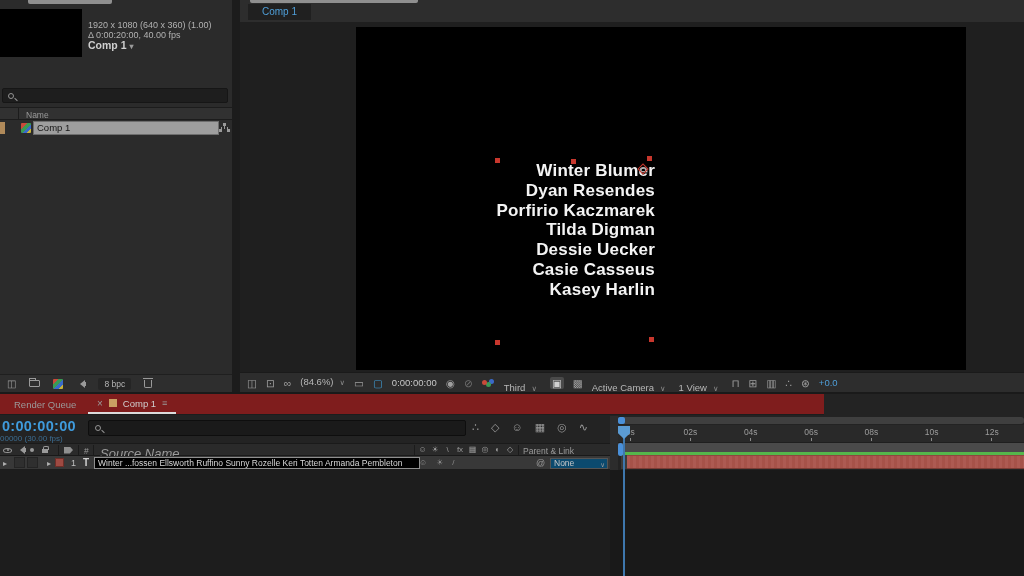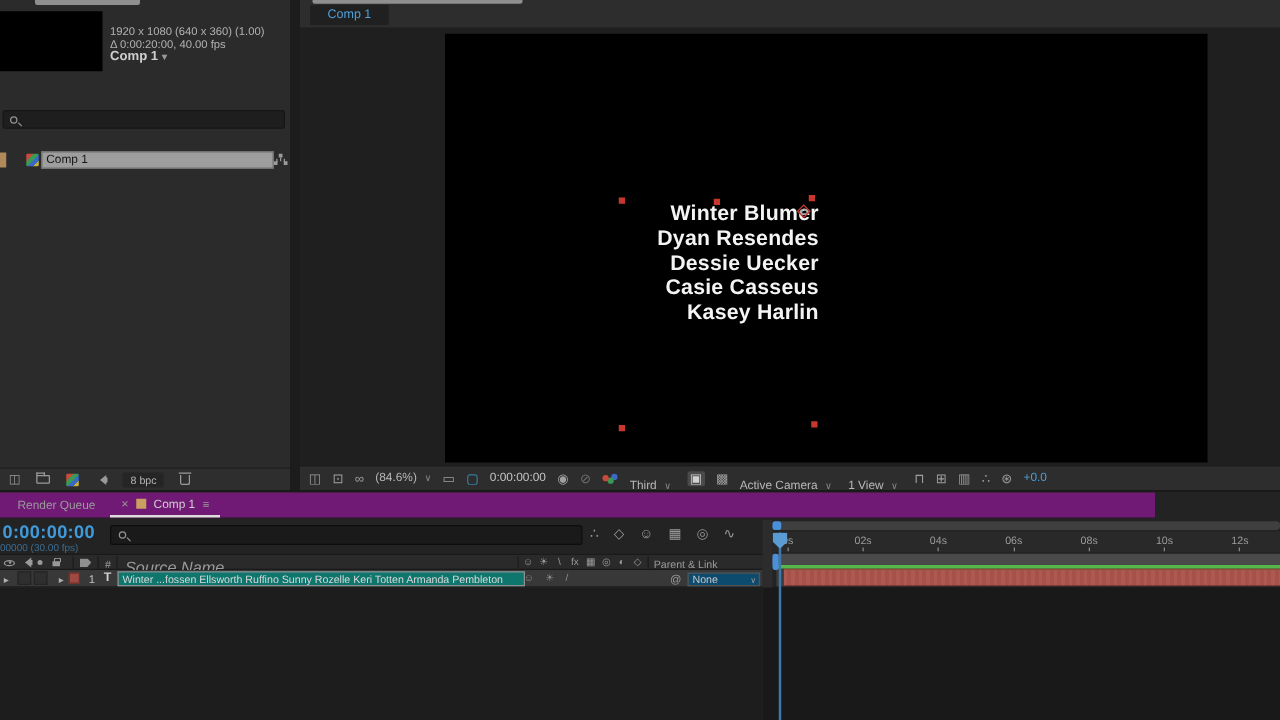--- a/index.html
+++ b/index.html
@@ -62,21 +62,21 @@
   .tb.wide { margin-right:4px;margin-top:12px; }
   .tb.txt { font-size:9.5px; color:#c6c6c6; }
   .tb.blue { color:#4f9fd9; }
   .tb.dim { color:#6f6f6f; }
   .tb.on { background:#4a4a4a; border-radius:2px; padding:0 2px; color:#d0d0d0; }
   .rgb-ico { position:relative; width:13px; height:10px; display:inline-block; }
   .rgb-ico::before { content:""; position:absolute; left:0; top:2px; width:5px; height:5px; border-radius:50%; background:#c84a3a; box-shadow:4px 2px 0 #3a9a55, 7px -1px 0 #3a6ac8; }
 
   
   #timeline { left:0; top:394px; width:1024px; height:182px; background:#232323; }
-  #tl-tabs { left:0; top:0; width:924px; height:21px; background:#701a75; border-bottom:1px solid #1d1d1d; }
+  #tl-tabs { left:0; top:0; width:824px; height:21px; background:#7f1d1d; border-bottom:1px solid #1d1d1d; }
   #rq-tab { position:absolute; left:14px; top:5px; font-size:9.5px; color:#9a9a9a; }
   #comp-tab { position:absolute; left:88px; top:0; height:20px; display:flex; align-items:center; gap:6px; padding:0 9px; border-bottom:2px solid #dcdcdc; }
   #comp-tab .close { font-size:10px; color:#9a9a9a; }
   #comp-tab .tabchip { width:8px; height:8px; background:#c9a062; display:inline-block; }
   #comp-tab .tablabel { font-size:9.5px; color:#cfcfcf; }
   #comp-tab .menu { font-size:9px; color:#9a9a9a; }
 
   #tl-timecode { left:2px; top:24px; font-size:14.5px; font-weight:bold; color:#3f9bdc; letter-spacing:.3px; }
   #tl-timecode-sub { left:0; top:40px; font-size:8px; color:#3c6d92; }
   #tl-search { left:88px; top:26px; width:378px; height:16px; background:#1a1a1a; border:1px solid #0e0e0e; border-radius:2px; display:flex; align-items:center; padding-left:6px; }
@@ -97,21 +97,21 @@
   #switch-head { position:absolute; left:418px; top:1px; display:flex; gap:3.5px; }
   #switch-head .sw { font-size:8px; color:#9a9a9a; width:9px; text-align:center; }
   .plink { position:absolute; left:523px; top:2px; font-size:8.5px; color:#9a9a9a; }
 
   #layer-row { left:0; top:62px; width:610px; height:14px; background:#383838; border-bottom:1px solid #1c1c1c; }
   .twirl { position:absolute; font-size:8px; color:#b0b0b0; top:3px; }
   .av-cell { position:absolute; top:1px; width:11px; height:11px; background:#2f2f2f; border:1px solid #242424; }
   .label-box { position:absolute; left:55px; top:2px; width:9px; height:9px; background:#9e4a42; border:1px solid #6e2e28; }
   .lyr-idx { position:absolute; left:71px; top:2px; font-size:9px; color:#c0c0c0; }
   .lyr-T { position:absolute; left:83px; top:1px; font-size:10px; font-weight:bold; color:#d0d0d0; }
-  .name-box { position:absolute; left:94px; top:1px; width:326px; height:12px; border:1px solid #8f8f8f; background:#0f766e; font-size:8.5px; color:#d8d8d8; line-height:10px; padding:0 3px; white-space:nowrap; overflow:hidden; }
+  .name-box { position:absolute; left:94px; top:1px; width:326px; height:12px; border:1px solid #8f8f8f; background:#000000; font-size:8.5px; color:#d8d8d8; line-height:10px; padding:0 3px; white-space:nowrap; overflow:hidden; }
   #row-switches { position:absolute; left:419px; top:2px; display:flex; gap:9px; }
   #row-switches .sw { font-size:8px; color:#8a8a8a; }
   .whip { position:absolute; left:536px; top:2px; font-size:9px; color:#9a9a9a; }
   .parent-sel { position:absolute; left:550px; top:1.5px; width:58px; height:11px; border:1px solid #555; background:#0c4a6e; color:#c8c8c8; font-size:8.5px; line-height:9px; padding:0 3px; }
   .parent-sel::after { content:"∨"; position:absolute; right:2px; top:1px; font-size:6.5px; color:#9a9a9a; }
   #tl-left-rest { left:0; top:76px; width:610px; height:106px; background:#1d1d1d; }
 
   #tl-divcol { left:610px; top:22px; width:8px; height:160px; background:#2c2c2c; }
   #tl-navbar { left:618px; top:23px; width:406px; height:7px; background:#3f3f3f; border-radius:3px; }
   #tl-navhandle { left:618px; top:23px; width:7px; height:7px; background:#4a90d9; border-radius:2px; }
@@ -135,20 +135,24 @@
 
   <div id="project-panel" class="abs">
     <div id="pp-grip" class="abs grip"></div>
     <div id="pp-thumb" class="abs"></div>
     <div id="pp-title" class="abs"><span>Comp 1</span><span class="caret">▾</span></div>
     <div id="pp-line1" class="abs">1920 x 1080  (640 x 360) (1.00)</div>
     <div id="pp-line2" class="abs">Δ 0:00:20:00, 40.00 fps</div>
     <div id="pp-search" class="abs">
         <span class="mag"></span>
       </div>
+    <div id="pp-header" class="abs">
+      <span class="vsep"></span>
+      <span class="colname">Name</span>
+    </div>
     <div id="pp-row" class="abs">
       <span class="chip"></span>
       <span class="comp-ico"></span>
       <span class="hl">Comp 1</span>
       <span class="net-ico"></span>
     </div>
     <div id="pp-bottom" class="abs">
       <span class="pb-glyph">◫</span>
       <span class="folder-ico"></span>
       <span class="comp-ico" style="position:static"></span>
@@ -163,20 +167,22 @@
 
   <div id="comp-panel" class="abs">
     <div id="cp-grip" class="abs grip"></div>
     <div id="cp-tab" class="abs">Comp 1</div>
     <div id="viewer" class="abs">
       <div id="comp-frame" class="abs">
         <div id="credits" class="abs">
 
         <div class="credit-line">Winter Blumer</div>
             <div class="credit-line">Dyan Resendes</div>
+            <div class="credit-line">Porfirio Kaczmarek</div>
+            <div class="credit-line">Tilda Digman</div>
             <div class="credit-line">Dessie Uecker</div>
             <div class="credit-line">Casie Casseus</div>
             <div class="credit-line">Kasey Harlin</div>
           </div>
         <span class="handle" style="left:139px;top:131px"></span>
         <span class="handle" style="left:215px;top:132px"></span>
         <span class="handle" style="left:291px;top:129px"></span>
         <span class="handle" style="left:139px;top:313px"></span>
         <span class="handle" style="left:293px;top:310px"></span>
         <span class="anchor-ico"></span>

